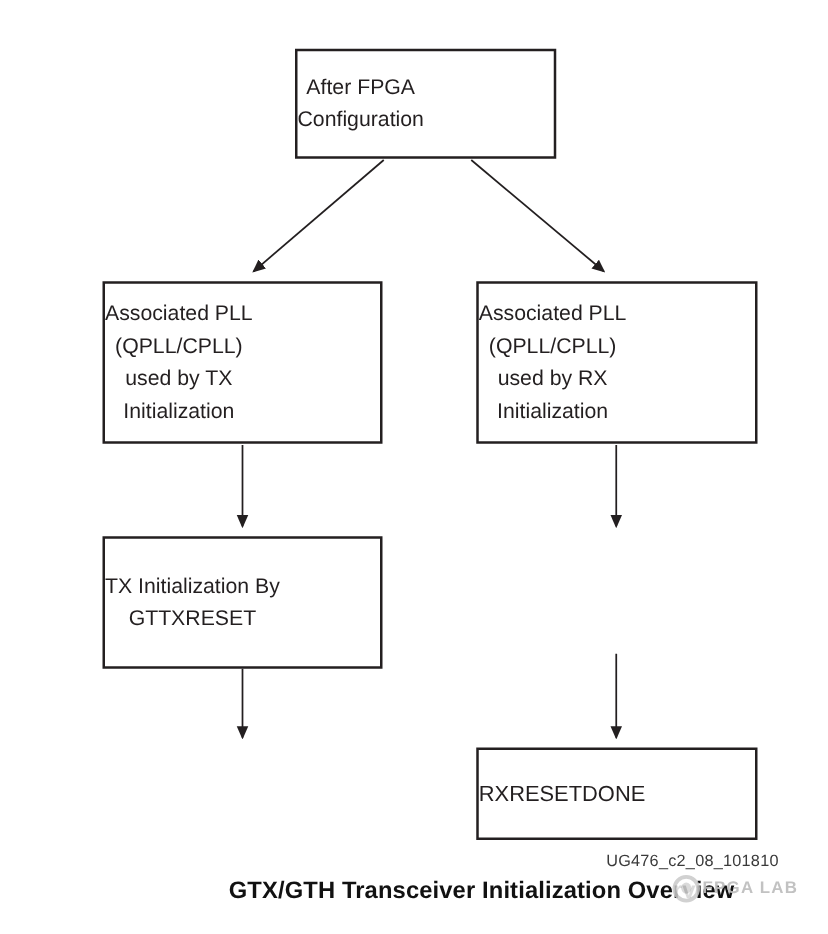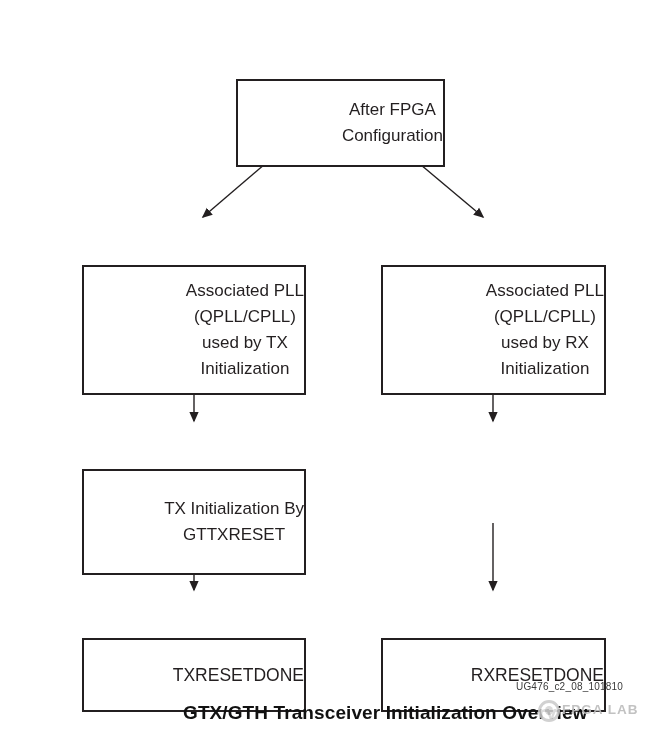--- a/index.html
+++ b/index.html
@@ -24,47 +24,46 @@
     height: 747px;
     pointer-events: none;
   }
   .node {
     position: absolute;
     box-sizing: border-box;
     border: 2px solid #231f20;
     background: #ffffff;
     display: flex;
     align-items: center;
-    justify-content: flex-end;
+    justify-content: flex-start;
     text-align: center;
-    margin-top: 40px;
   }
   .node .label {
     white-space: pre-line;
     font-size: 17px;
     line-height: 26px;
     color: #231f20;
   }
   .node.small .label {
     font-size: 17.5px;
     line-height: 25px;
   }
   #node-after-fpga        { left: 236px; top: 39px;  width: 209px; height: 88px; }
   #node-pll-tx            { left: 82px;  top: 225px; width: 224px; height: 130px; }
   #node-pll-rx            { left: 381px; top: 225px; width: 225px; height: 130px; }
   #node-init-tx           { left: 82px;  top: 429px; width: 224px; height: 106px; }
   #node-init-rx           { left: 381px; top: 429px; width: 225px; height: 93px; }
   #node-txresetdone       { left: 82px;  top: 598px; width: 224px; height: 74px; }
-  #node-rxresetdone       { left: 381px; top: 598px; width: 225px; height: 74px; padding-left: 32px; }
+  #node-rxresetdone       { left: 381px; top: 598px; width: 225px; height: 74px; }
 
   #figure-id-note {
     position: absolute;
     top: 681px;
     right: 39px;
-    font-size: 10px;
+    font-size: 13px;
     letter-spacing: 0.2px;
     color: #3a3a3a;
   }
   #figure-caption {
     position: absolute;
     left: 183px;
     top: 702px;
     font-size: 19px;
     font-weight: bold;
     letter-spacing: 0.1px;
@@ -149,23 +148,20 @@
 used by RX
 Initialization</div>
   </div>
 
   <div class="node" id="node-init-tx">
     <div class="label">TX Initialization By
 GTTXRESET</div>
   </div>
 
 
-  <div class="node small" id="node-txresetdone">
-    <div class="label">TXRESETDONE</div>
-  </div>
 
   <div class="node small" id="node-rxresetdone">
     <div class="label">RXRESETDONE</div>
   </div>
 
   <div id="figure-id-note">UG476_c2_08_101810</div>
 
   <div id="figure-caption">GTX/GTH Transceiver Initialization Overview</div>
 
   <div class="watermark" id="watermark-logo"></div>

